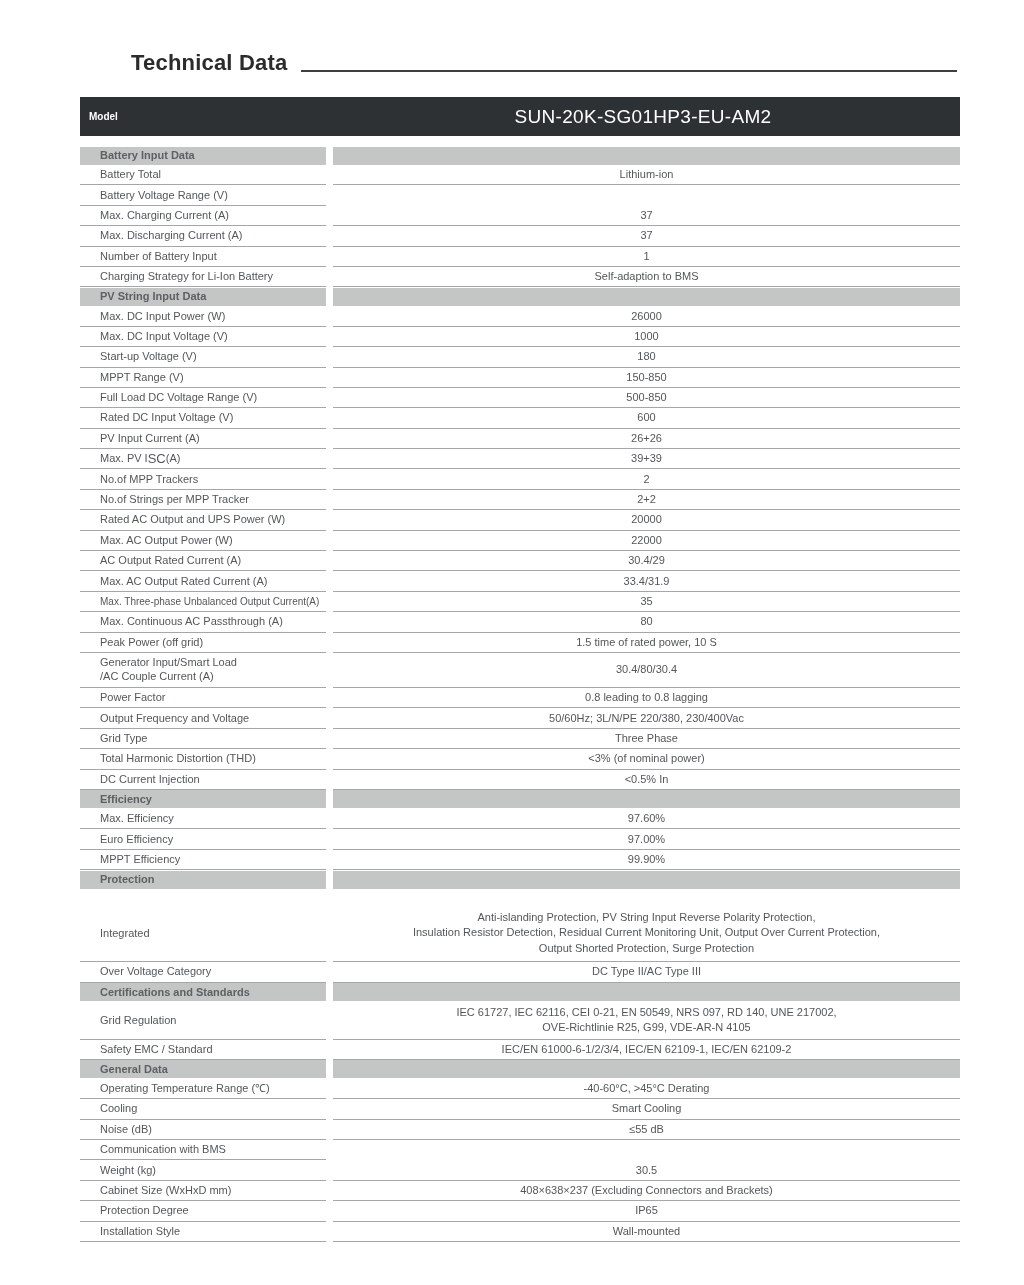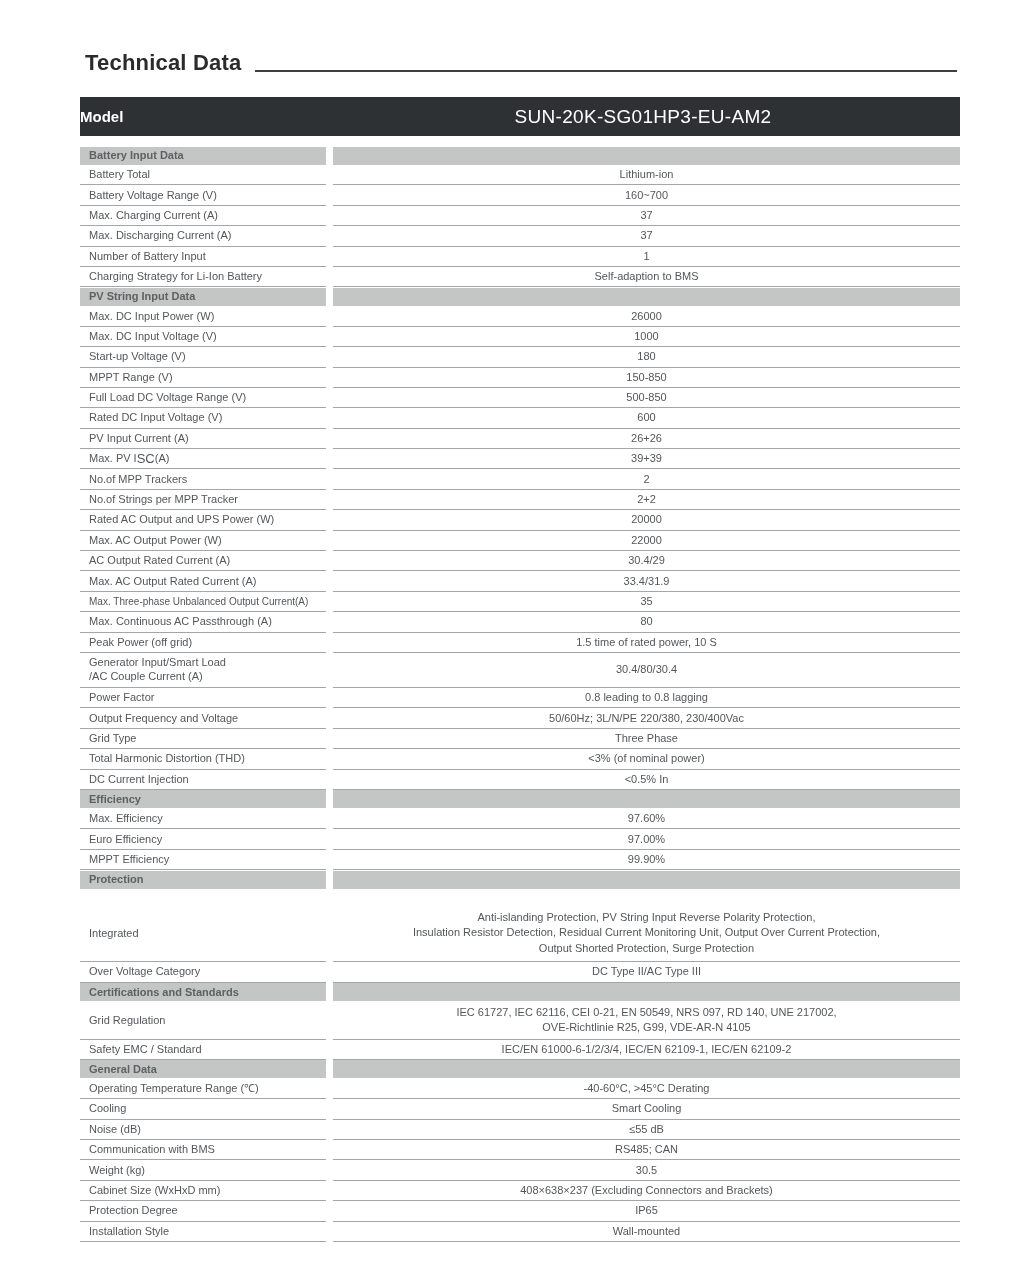--- a/index.html
+++ b/index.html
@@ -23,20 +23,21 @@
     width: 872px;
     display: flex;
     align-items: flex-end;
   }
   .page-title {
     font-size: 22px;
     font-weight: bold;
     color: #2b2b2b;
     letter-spacing: 0.2px;
     white-space: nowrap;
+    margin-left: 46px;
   }
   .title-underline {
     flex: 1;
     height: 2.5px;
     background: #3f3f3f;
     margin-left: 14px;
     margin-bottom: 4px;
   }
   
   .model-bar {
@@ -44,23 +45,24 @@
     left: 80px;
     top: 97px;
     width: 880px;
     height: 39px;
     background: #2d3134;
     display: flex;
     color: #ffffff;
   }
   .model-label {
     width: 246px;
+    padding-left: 9px;
     display: flex;
     align-items: center;
-    font-size: 15px;
+    font-size: 10px;
     font-weight: bold;
     box-sizing: border-box;
   }
   .model-value {
     flex: 1;
     display: flex;
     align-items: center;
     justify-content: center;
     font-size: 19px;
     letter-spacing: 0.3px;
@@ -72,21 +74,21 @@
     top: 146px;
     width: 880px;
   }
   .trow {
     display: flex;
     width: 100%;
   }
   .c1 {
     width: 246px;
     margin-right: 7px;
-    padding-left: 9px;
+    padding-left: 20px;
     display: flex;
     align-items: center;
     box-sizing: border-box;
     color: #53575a;
     font-size: 11px;
     line-height: 13px;
   }
   .c2 {
     flex: 1;
     display: flex;
@@ -147,21 +149,20 @@
       <div class="trow sec">
         <div class="c1">Battery Input Data</div>
         <div class="c2"></div>
       </div>
       <div class="trow data">
         <div class="c1">Battery Total</div>
         <div class="c2">Lithium-ion</div>
       </div>
       <div class="trow data">
         <div class="c1">Battery Voltage Range (V)</div>
-        <div class="c2">160~700</div>
       </div>
       <div class="trow data">
         <div class="c1">Max. Charging Current (A)</div>
         <div class="c2">37</div>
       </div>
       <div class="trow data">
         <div class="c1">Max. Discharging Current (A)</div>
         <div class="c2">37</div>
       </div>
       <div class="trow data">
@@ -339,21 +340,20 @@
       <div class="trow data">
         <div class="c1">Cooling</div>
         <div class="c2">Smart Cooling</div>
       </div>
       <div class="trow data">
         <div class="c1">Noise (dB)</div>
         <div class="c2">≤55 dB</div>
       </div>
       <div class="trow data">
         <div class="c1">Communication with BMS</div>
-        <div class="c2">RS485; CAN</div>
       </div>
       <div class="trow data">
         <div class="c1">Weight (kg)</div>
         <div class="c2">30.5</div>
       </div>
       <div class="trow data">
         <div class="c1">Cabinet Size (WxHxD mm)</div>
         <div class="c2">408×638×237 (Excluding Connectors and Brackets)</div>
       </div>
       <div class="trow data">

